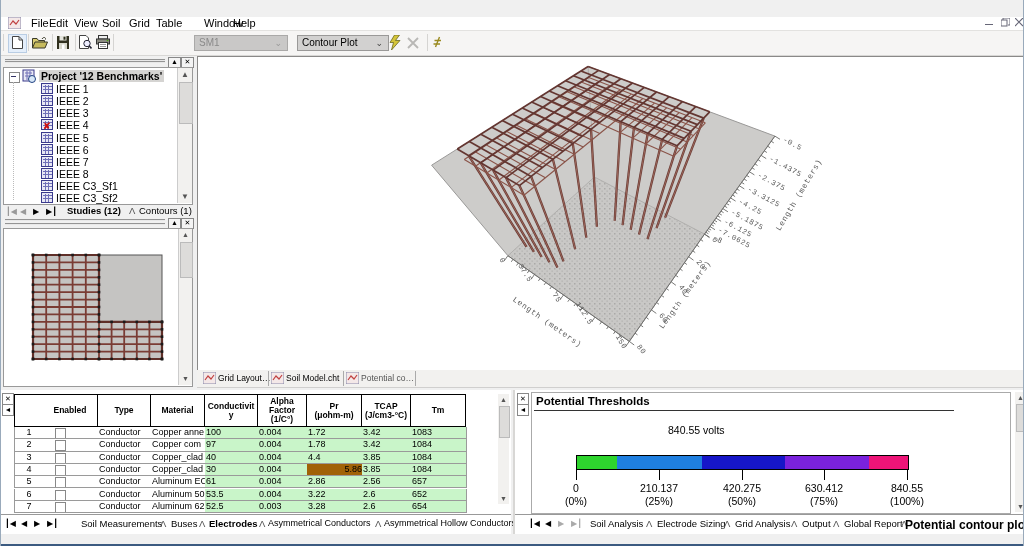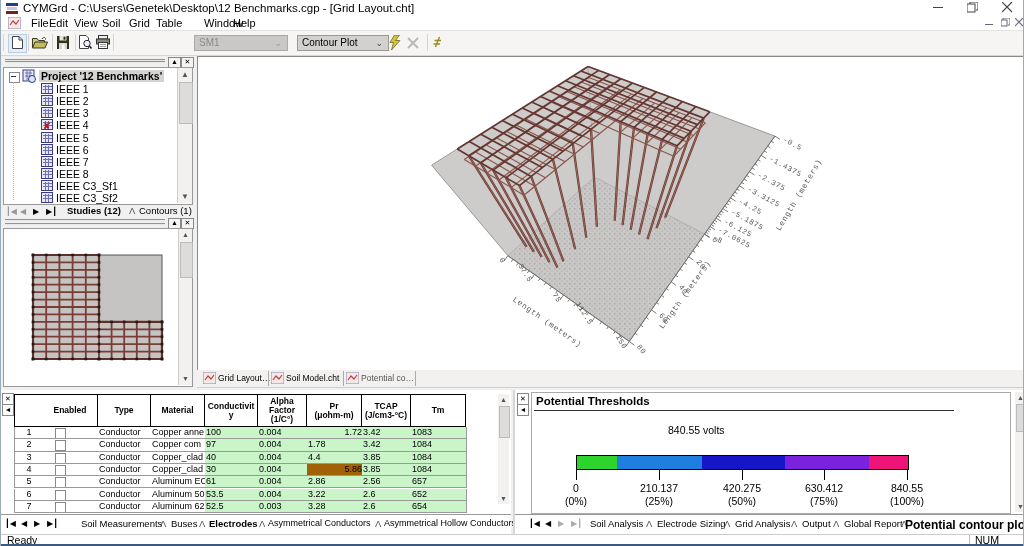--- a/index.html
+++ b/index.html
@@ -1,37 +1,20 @@
 <!DOCTYPE html>
 <html><head><meta charset="utf-8"><style>
   * { margin:0; padding:0; box-sizing:content-box; }
   body { font-family:"Liberation Sans", sans-serif; font-size:11px; color:#000; }
   #page { position:relative; width:1024px; height:546px; background:#f0f0f0; overflow:hidden; border-left:1px solid #9ab; border-right:1px solid #9ab; box-sizing:border-box; }
   .abs { position:absolute; }
   span.abs { white-space:nowrap; }
 </style></head><body>
 <div id="page">
 
-  <div class="abs" style="left:0;top:0;width:1024px;height:17px;background:#ffffff;border-bottom:0;">
-    <svg class="abs" style="left:5px;top:3px;" width="12" height="11" viewBox="0 0 12 11">
-        <rect x="0" y="0" width="12" height="11" fill="#fff"></rect>
-        <rect x="0" y="0" width="12" height="3" fill="#283a8c"></rect>
-        <rect x="0" y="8" width="12" height="3" fill="#7a2020"></rect>
-        <rect x="1" y="4" width="10" height="3" fill="#c8c8dc"></rect>
-      </svg>
-    <span class="abs" style="left:22px;top:2px;font-size:11.5px;">CYMGrd - C:\Users\Genetek\Desktop\12 Benchmarks.cgp - [Grid Layout.cht]</span>
-    <span class="abs" style="left:932px;top:7px;width:10px;height:1px;background:#444;"></span>
-    <svg class="abs" style="left:966px;top:2px;" width="11" height="11" viewBox="0 0 11 11">
-        <rect x="0" y="2" width="8" height="8" fill="none" stroke="#444"></rect>
-        <path d="M3 2 V0 H11 V8 H9" fill="none" stroke="#444"></path>
-      </svg>
-    <svg class="abs" style="left:1001px;top:2px;" width="11" height="11" viewBox="0 0 11 11">
-        <path d="M0 0 L10 10 M10 0 L0 10" stroke="#444" stroke-width="1.2"></path>
-      </svg>
-  </div>
 
   <div class="abs" style="left:0;top:17px;width:1024px;height:13px;background:#ffffff;">
     <svg class="abs" style="left:7px;top:0px;" width="13" height="12" viewBox="0 0 13 12">
         <rect x="0" y="0" width="13" height="12" fill="#f4e8e8" stroke="#8888aa"></rect>
         <path d="M2 8 L5 4 L8 7 L11 3" stroke="#c04040" stroke-width="1.2" fill="none"></path>
       </svg>
     <span class="abs" style="left:24px;top:0px;font-size:11px;margin-left:6px;">File</span>
     <span class="abs" style="left:48px;top:0px;font-size:11px;">Edit</span>
     <span class="abs" style="left:73px;top:0px;font-size:11px;">View</span>
     <span class="abs" style="left:101px;top:0px;font-size:11px;">Soil</span>
@@ -576,21 +559,21 @@
 <div style="position:absolute;left:244px;top:0px;width:48px;height:31px;border:1px solid #000;border-left-width:0px;background:#fff;text-align:center;font-weight:bold;font-size:8.5px;display:flex;align-items:center;justify-content:center;line-height:9px;">Alpha<br>Factor<br>(1/C°)</div>
 <div style="position:absolute;left:293px;top:0px;width:54px;height:31px;border:1px solid #000;border-left-width:0px;background:#fff;text-align:center;font-weight:bold;font-size:8.5px;display:flex;align-items:center;justify-content:center;line-height:9px;">Pr<br>(μohm-m)</div>
 <div style="position:absolute;left:348px;top:0px;width:48px;height:31px;border:1px solid #000;border-left-width:0px;background:#fff;text-align:center;font-weight:bold;font-size:8.5px;display:flex;align-items:center;justify-content:center;line-height:9px;">TCAP<br>(J/cm3-°C)</div>
 <div style="position:absolute;left:397px;top:0px;width:54px;height:31px;border:1px solid #000;border-left-width:0px;background:#fff;text-align:center;font-weight:bold;font-size:8.5px;display:flex;align-items:center;justify-content:center;line-height:9px;">Tm</div>
 <div style="position:absolute;left:0px;top:33.0px;width:28px;height:11.3px;border:1px solid #9a9a9a;border-top-width:0;border-left-width:1px;background:#fff;overflow:hidden;white-space:nowrap;text-align:center;padding-left:0px;line-height:11px;">1</div>
 <div style="position:absolute;left:29px;top:33.0px;width:54px;height:11.3px;border:1px solid #9a9a9a;border-top-width:0;border-left-width:0px;background:#fff;overflow:hidden;white-space:nowrap;text-align:left;padding-left:1px;line-height:11px;"><span style="display:inline-block;width:9px;height:9px;border:1px solid #888;background:#fff;margin-left:11px;margin-top:1px;"></span></div>
 <div style="position:absolute;left:84px;top:33.0px;width:52px;height:11.3px;border:1px solid #9a9a9a;border-top-width:0;border-left-width:0px;background:#fff;overflow:hidden;white-space:nowrap;text-align:left;padding-left:1px;line-height:11px;">Conductor</div>
 <div style="position:absolute;left:137px;top:33.0px;width:53px;height:11.3px;border:1px solid #9a9a9a;border-top-width:0;border-left-width:0px;background:#fff;overflow:hidden;white-space:nowrap;text-align:left;padding-left:1px;line-height:11px;">Copper anne</div>
 <div style="position:absolute;left:191px;top:33.0px;width:52px;height:11.3px;border:1px solid #9a9a9a;border-top-width:0;border-left-width:0px;background:#c9f5c9;overflow:hidden;white-space:nowrap;text-align:left;padding-left:1px;line-height:11px;">100</div>
 <div style="position:absolute;left:244px;top:33.0px;width:48px;height:11.3px;border:1px solid #9a9a9a;border-top-width:0;border-left-width:0px;background:#c9f5c9;overflow:hidden;white-space:nowrap;text-align:left;padding-left:1px;line-height:11px;">0.004</div>
-<div style="position:absolute;left:293px;top:33.0px;width:54px;height:11.3px;border:1px solid #9a9a9a;border-top-width:0;border-left-width:0px;background:#c9f5c9;overflow:hidden;white-space:nowrap;text-align:right;padding-left:1px;line-height:11px;">1.72</div>
+<div style="position:absolute;left:293px;top:33.0px;width:54px;height:11.3px;border:1px solid #9a9a9a;border-top-width:0;border-left-width:0px;background:#c9f5c9;overflow:hidden;white-space:nowrap;text-align:left;padding-left:1px;line-height:11px;">1.72</div>
 <div style="position:absolute;left:348px;top:33.0px;width:48px;height:11.3px;border:1px solid #9a9a9a;border-top-width:0;border-left-width:0px;background:#c9f5c9;overflow:hidden;white-space:nowrap;text-align:left;padding-left:1px;line-height:11px;">3.42</div>
 <div style="position:absolute;left:397px;top:33.0px;width:54px;height:11.3px;border:1px solid #9a9a9a;border-top-width:0;border-left-width:0px;background:#c9f5c9;overflow:hidden;white-space:nowrap;text-align:left;padding-left:1px;line-height:11px;">1083</div>
 <div style="position:absolute;left:0px;top:45.3px;width:28px;height:11.3px;border:1px solid #9a9a9a;border-top-width:0;border-left-width:1px;background:#fff;overflow:hidden;white-space:nowrap;text-align:center;padding-left:0px;line-height:11px;">2</div>
 <div style="position:absolute;left:29px;top:45.3px;width:54px;height:11.3px;border:1px solid #9a9a9a;border-top-width:0;border-left-width:0px;background:#fff;overflow:hidden;white-space:nowrap;text-align:left;padding-left:1px;line-height:11px;"><span style="display:inline-block;width:9px;height:9px;border:1px solid #888;background:#fff;margin-left:11px;margin-top:1px;"></span></div>
 <div style="position:absolute;left:84px;top:45.3px;width:52px;height:11.3px;border:1px solid #9a9a9a;border-top-width:0;border-left-width:0px;background:#fff;overflow:hidden;white-space:nowrap;text-align:left;padding-left:1px;line-height:11px;">Conductor</div>
 <div style="position:absolute;left:137px;top:45.3px;width:53px;height:11.3px;border:1px solid #9a9a9a;border-top-width:0;border-left-width:0px;background:#fff;overflow:hidden;white-space:nowrap;text-align:left;padding-left:1px;line-height:11px;">Copper com</div>
 <div style="position:absolute;left:191px;top:45.3px;width:52px;height:11.3px;border:1px solid #9a9a9a;border-top-width:0;border-left-width:0px;background:#c9f5c9;overflow:hidden;white-space:nowrap;text-align:left;padding-left:1px;line-height:11px;">97</div>
 <div style="position:absolute;left:244px;top:45.3px;width:48px;height:11.3px;border:1px solid #9a9a9a;border-top-width:0;border-left-width:0px;background:#c9f5c9;overflow:hidden;white-space:nowrap;text-align:left;padding-left:1px;line-height:11px;">0.004</div>
 <div style="position:absolute;left:293px;top:45.3px;width:54px;height:11.3px;border:1px solid #9a9a9a;border-top-width:0;border-left-width:0px;background:#c9f5c9;overflow:hidden;white-space:nowrap;text-align:left;padding-left:1px;line-height:11px;">1.78</div>
 <div style="position:absolute;left:348px;top:45.3px;width:48px;height:11.3px;border:1px solid #9a9a9a;border-top-width:0;border-left-width:0px;background:#c9f5c9;overflow:hidden;white-space:nowrap;text-align:left;padding-left:1px;line-height:11px;">3.42</div>
@@ -714,19 +697,13 @@
       <span class="abs" style="left:220px;top:3px;">Grid Analysis</span>
       <span class="abs" style="left:276px;top:3px;color:#555;">Λ</span>
       <span class="abs" style="left:287px;top:3px;">Output</span>
       <span class="abs" style="left:318px;top:3px;color:#555;">Λ</span>
       <span class="abs" style="left:329px;top:3px;">Global Report</span>
       <span class="abs" style="left:386px;top:3px;color:#555;">Λ</span>
       <span class="abs" style="left:390px;top:3px;font-weight:bold;font-size:12px;">Potential contour plot #01</span>
     </div>
   </div>
 
-  <div class="abs" style="left:0;top:534px;width:1024px;height:12px;background:#fff;border-top:1px solid #ccc;">
-    <span class="abs" style="left:6px;top:0px;font-size:10.5px;line-height:10px;">Ready</span>
-    <div class="abs" style="left:968px;top:0px;width:1px;height:12px;background:#bbb;"></div>
-    <span class="abs" style="left:974px;top:0px;font-size:10.5px;line-height:10px;">NUM</span>
-    <div class="abs" style="left:997px;top:0px;width:1px;height:12px;background:#bbb;"></div>
-  </div>
   <div class="abs" style="left:0;top:544px;width:1024px;height:2px;background:#3b5a80;"></div>
 </div>
 </body></html>

